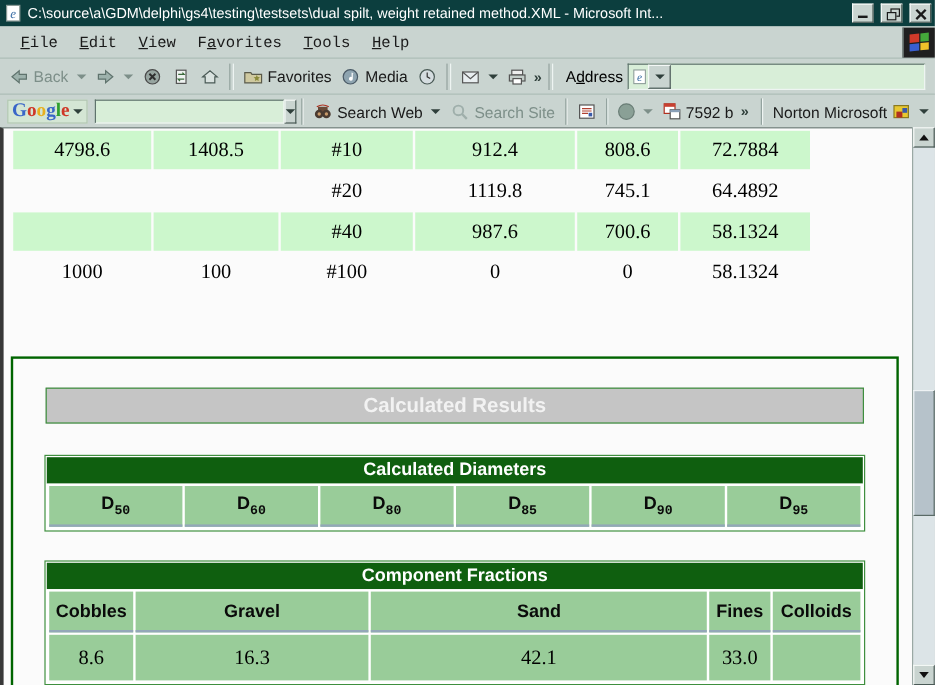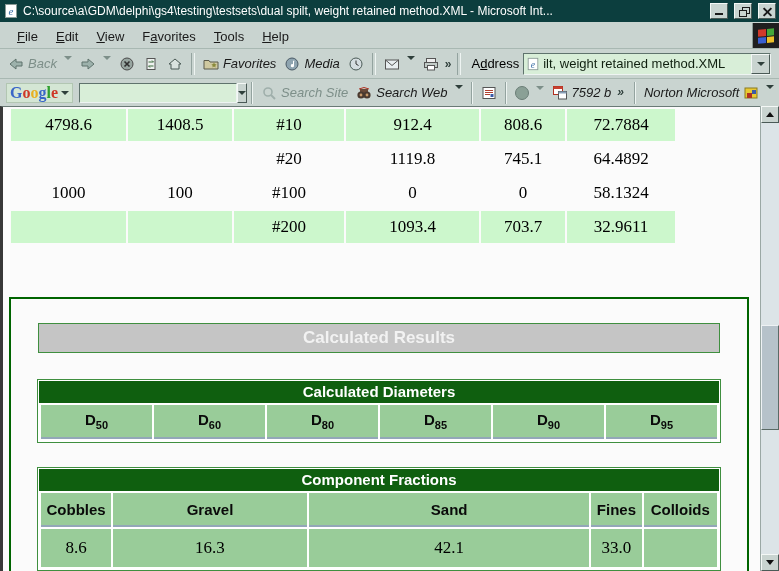--- a/index.html
+++ b/index.html
@@ -26,22 +26,22 @@
   }
   .btn-min::after{content:"";position:absolute;left:4px;bottom:3px;width:8px;height:2px;background:#1a1a1a;}
   .btn-restore::before{content:"";position:absolute;left:7px;top:3px;width:6px;height:5px;border:1px solid #1a1a1a;}
   .btn-restore::after{content:"";position:absolute;left:4px;top:6px;width:6px;height:5px;border:1px solid #1a1a1a;background:#c9d4d0;}
   .btn-close::before,.btn-close::after{content:"";position:absolute;left:3px;top:7px;width:11px;height:2px;background:#1a1a1a;}
   .btn-close::before{transform:rotate(45deg);}
   .btn-close::after{transform:rotate(-45deg);}
 
   
   .menubar{
-    height:26px;display:flex;align-items:flex-end;
-    border-bottom:1px solid #a8b8b2;background:#c9d4d0;padding-left:8px;
+    height:26px;display:flex;align-items:center;
+    border-bottom:1px solid #a8b8b2;background:#c9d4d0;padding-left:8px;font-family:Liberation Mono, monospace;
   }
   .menu-item{font-size:13px;color:#1a1a1a;padding:4px 9px;cursor:default;}
   .menu-item .u{text-decoration:underline;}
   .menubar .spacer{flex:1;}
   .winlogo{
     width:26px;height:25px;background:#1f1f1f;display:flex;align-items:center;justify-content:center;
     border-left:1px solid #8a9a96;
   }
   .flag{width:16px;height:14px;display:grid;grid-template-columns:1fr 1fr;grid-template-rows:1fr 1fr;gap:1px;transform:skewY(-6deg);}
   .flag i{display:block;}
@@ -50,21 +50,21 @@
 
   
   .toolbar{
     height:29px;display:flex;align-items:center;background:#c9d4d0;
     border-bottom:1px solid #a8b8b2;padding:0 4px;font-size:13px;
   }
   .googlebar{
     height:28px;display:flex;align-items:center;background:#c9d4d0;
     padding:0 6px;font-size:13px;
   }
-  .tbtn{display:flex;align-items:flex-start;gap:4px;padding:2px 4px;white-space:nowrap;color:#1a1a1a;font-style:italic;}
+  .tbtn{display:flex;align-items:center;gap:4px;padding:2px 4px;white-space:nowrap;color:#1a1a1a;}
   .tbtn svg{flex:0 0 auto;}
   .disabled-label{color:#7d8f89;}
   .dd{width:0;height:0;border-left:4px solid transparent;border-right:4px solid transparent;
       border-top:4px solid #2f3f3b;display:inline-block;margin-left:3px;}
   .dd.dim{border-top-color:#7d8f89;}
   .vsep{width:2px;height:22px;margin:0 4px;border-left:1px solid #93a39f;border-right:1px solid #eef4f2;}
   .chev{font-size:12px;color:#2f3f3b;padding:0 2px;font-weight:bold;}
 
   .addr-label{margin:0 4px 0 6px;}
   .addr-label .u{text-decoration:underline;}
@@ -121,21 +121,21 @@
   }
   table.sage{width:100%;border-collapse:separate;border-spacing:2px;table-layout:fixed;background:#fff;}
   table.sage th{
     background:#99cc99;height:30px;font-size:15px;color:#0a0a0a;font-weight:bold;
     border-bottom:2px solid #93a7b8;text-align:center;vertical-align:middle;
   }
   table.sage td{
     background:#99cc99;height:34px;text-align:center;vertical-align:middle;
     font-family:"Liberation Serif",serif;font-size:17px;color:#000;
   }
-  table.sage sub{font-size:11px;}
+  table.sage sub{font-size:11px;font-family:Liberation Mono, monospace;}
   table.fr-table th{height:30px;}
   table.fr-table td{height:36px;}
   .fc1{width:10.5%;}.fc2{width:29%;}.fc3{width:42%;}.fc4{width:7.5%;}.fc5{width:11%;}
 
   
   .scrollbar{
     position:absolute;top:106px;right:0;bottom:0;width:19px;
     background:#dce4e7;border-left:1px solid #9aa8a4;box-sizing:border-box;
   }
   .sb-btn{
@@ -253,21 +253,20 @@
         </svg>
     </span>
     <span class="chev">»</span>
     <span class="vsep"></span>
     <span class="addr-label"><span>A</span><span class="u">d</span><span>dress</span></span>
     <span class="addr-combo">
       <svg width="14" height="14" viewBox="0 0 16 16">
           <rect x="2.5" y="1.5" width="11" height="13" fill="#ffffff" stroke="#8a9a96"></rect>
           <text x="8" y="12" font-size="11" fill="#3a6ea5" text-anchor="middle" font-family="serif" font-style="italic">e</text>
         </svg>
-      <span class="txt">ilt, weight retained method.XML</span>
       <span class="combo-btn">
           <span class="dd" style="margin:0"></span>
         </span>
     </span>
   </div>
 
   <div class="googlebar">
     <span class="glogo">
       <span class="g1">G</span>
         <span class="g2">o</span>
@@ -277,36 +276,36 @@
         <span class="g6">e</span>
       <span class="dd"></span>
     </span>
     <input class="gsearch" value="" style="">
     <span class="combo-btn">
         <span class="dd" style="margin:0"></span>
       </span>
     <span class="vsep"></span>
     <span class="tbtn">
       <svg width="16" height="16" viewBox="0 0 16 16">
-          <circle cx="7" cy="7" r="4" fill="none" stroke="#9fafab" stroke-width="1.6"></circle>
-          <path d="M10 10 L14 14" stroke="#9fafab" stroke-width="2"></path>
-        </svg>
-      <span class="disabled-label">Search Site</span>
-    </span>
-    <span class="tbtn">
-      <svg width="16" height="16" viewBox="0 0 16 16">
           <path d="M3 4 q5 -3 10 0" stroke="#b03020" fill="none"></path>
           <rect x="4" y="4" width="8" height="5" fill="#6a4a38"></rect>
           <circle cx="5" cy="10" r="3.6" fill="#4a3a30"></circle>
           <circle cx="11" cy="10" r="3.6" fill="#4a3a30"></circle>
           <circle cx="5" cy="10" r="1.4" fill="#c89a6a"></circle>
           <circle cx="11" cy="10" r="1.4" fill="#c89a6a"></circle>
         </svg>
       <span>Search Web</span>
       <span class="dd"></span>
+    </span>
+    <span class="tbtn">
+      <svg width="16" height="16" viewBox="0 0 16 16">
+          <circle cx="7" cy="7" r="4" fill="none" stroke="#9fafab" stroke-width="1.6"></circle>
+          <path d="M10 10 L14 14" stroke="#9fafab" stroke-width="2"></path>
+        </svg>
+      <span class="disabled-label">Search Site</span>
     </span>
     <span class="vsep"></span>
     <span class="tbtn">
       <svg width="16" height="16" viewBox="0 0 16 16">
           <rect x="2" y="2.5" width="12" height="11" fill="#fff" stroke="#555"></rect>
           <path d="M4 5.5 h8 M4 7.5 h8 M4 9.5 h5" stroke="#b04030"></path>
           <rect x="9.5" y="9" width="3" height="3" fill="#3a5aa8"></rect>
         </svg>
     </span>
     <span class="vsep"></span>
@@ -357,35 +356,35 @@
             <td>72.7884</td>
       </tr>
       <tr>
         <td></td>
             <td></td>
             <td>#20</td>
             <td>1119.8</td>
             <td>745.1</td>
             <td>64.4892</td>
       </tr>
+      <tr class="alt">
+        <td></td>
+            <td></td>
+            <td>#40</td>
+            <td>987.6</td>
+            <td>700.6</td>
+            <td>58.1324</td>
+      </tr>
       <tr>
         <td>1000</td>
             <td>100</td>
             <td>#100</td>
             <td>0</td>
             <td>0</td>
             <td>58.1324</td>
-      </tr>
-      <tr class="alt">
-        <td></td>
-            <td></td>
-            <td>#200</td>
-            <td>1093.4</td>
-            <td>703.7</td>
-            <td>32.9611</td>
       </tr>
     </tbody>
       </table>
 
     <div class="results-box">
       <div class="results-bar">Calculated Results</div>
 
       <div class="sub-table">
         <div class="green-header">Calculated Diameters</div>
         <table class="sage">

